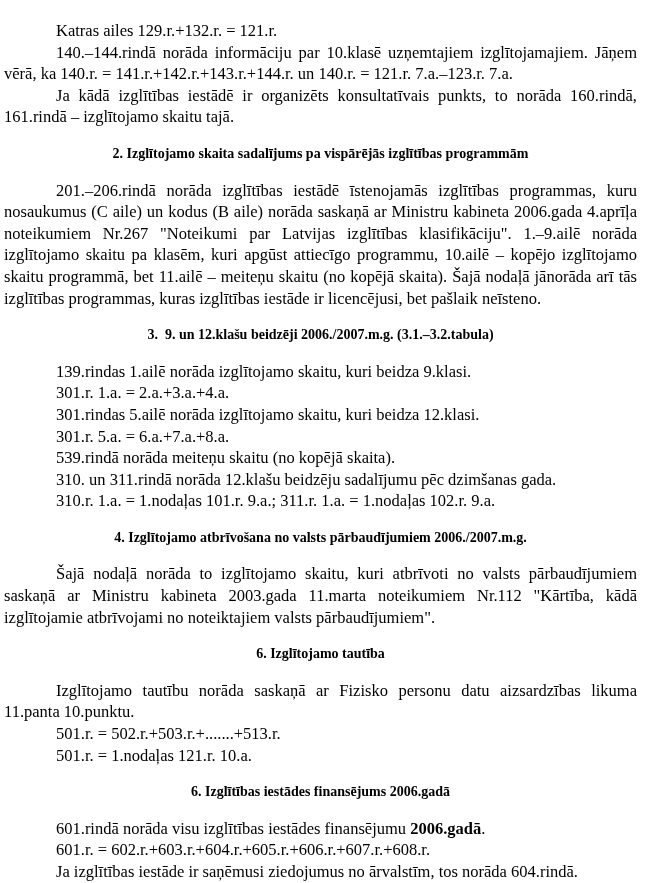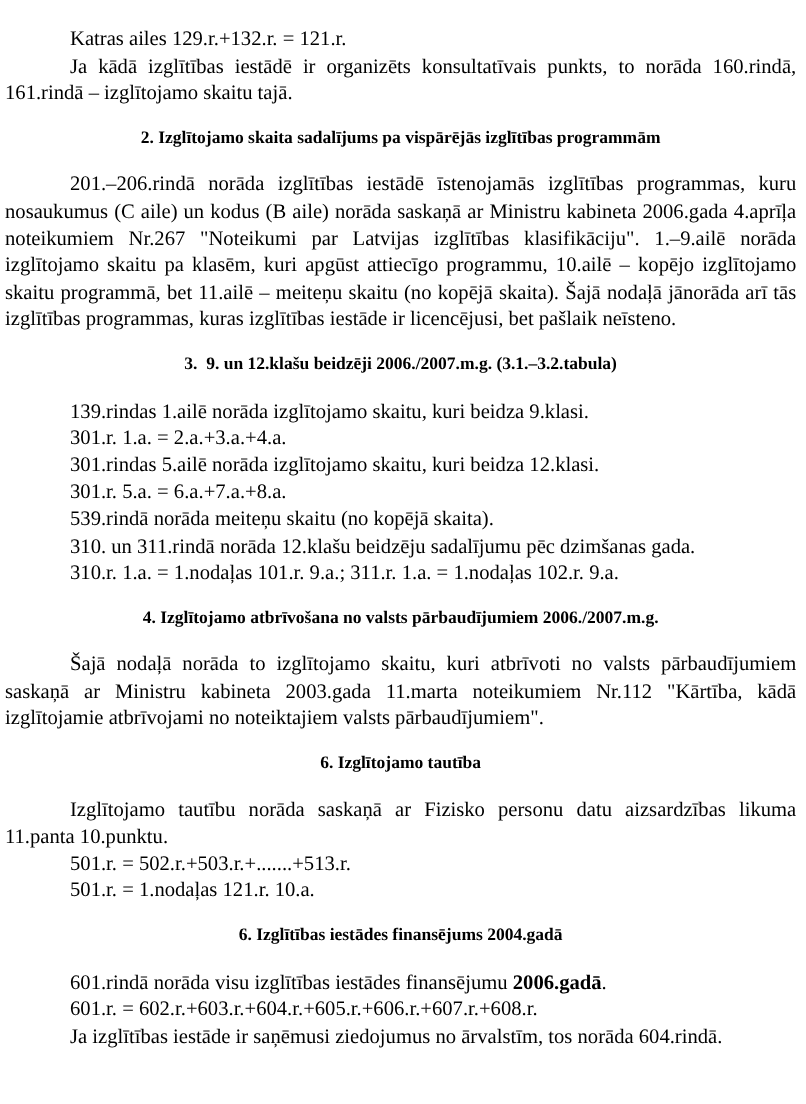--- a/index.html
+++ b/index.html
@@ -39,20 +39,21 @@
     margin: 15px 0;
   }
   b { font-weight: bold; }
 </style>
 </head>
 <body>
 
 <div class="page">
 
   <p class="line">Katras ailes 129.r.+132.r. = 121.r.</p>
+  <p class="para">140.–144.rindā norāda informāciju par 10.klasē uzņemtajiem izglītojamajiem. Jāņem vērā, ka 140.r. = 141.r.+142.r.+143.r.+144.r. un 140.r. = 121.r. 7.a.–123.r. 7.a.</p>
   <p class="para">Ja kādā izglītības iestādē ir organizēts konsultatīvais punkts, to norāda 160.rindā, 161.rindā – izglītojamo skaitu tajā.</p>
 
   <p class="heading">2. Izglītojamo skaita sadalījums pa vispārējās izglītības programmām</p>
   <p class="para">201.–206.rindā norāda izglītības iestādē īstenojamās izglītības programmas, kuru nosaukumus (C aile) un kodus (B aile) norāda saskaņā ar Ministru kabineta 2006.gada 4.aprīļa noteikumiem Nr.267 "Noteikumi par Latvijas izglītības klasifikāciju". 1.–9.ailē norāda izglītojamo skaitu pa klasēm, kuri apgūst attiecīgo programmu, 10.ailē – kopējo izglītojamo skaitu programmā, bet 11.ailē – meiteņu skaitu (no kopējā skaita). Šajā nodaļā jānorāda arī tās izglītības programmas, kuras izglītības iestāde ir licencējusi, bet pašlaik neīsteno.</p>
 
   <p class="heading">3.&nbsp;&nbsp;9. un 12.klašu beidzēji 2006./2007.m.g. (3.1.–3.2.tabula)</p>
   <div>
     <p class="line">139.rindas 1.ailē norāda izglītojamo skaitu, kuri beidza 9.klasi.</p>
     <p class="line">301.r. 1.a. = 2.a.+3.a.+4.a.</p>
     <p class="line">301.rindas 5.ailē norāda izglītojamo skaitu, kuri beidza 12.klasi.</p>
@@ -65,20 +66,20 @@
   <p class="heading">4. Izglītojamo atbrīvošana no valsts pārbaudījumiem 2006./2007.m.g.</p>
   <p class="para">Šajā nodaļā norāda to izglītojamo skaitu, kuri atbrīvoti no valsts pārbaudījumiem saskaņā ar Ministru kabineta 2003.gada 11.marta noteikumiem Nr.112 "Kārtība, kādā izglītojamie atbrīvojami no noteiktajiem valsts pārbaudījumiem".</p>
 
   <p class="heading">6. Izglītojamo tautība</p>
   <p class="para">Izglītojamo tautību norāda saskaņā ar Fizisko personu datu aizsardzības likuma 11.panta 10.punktu.</p>
   <div>
     <p class="line">501.r. = 502.r.+503.r.+.......+513.r.</p>
     <p class="line">501.r. = 1.nodaļas 121.r. 10.a.</p>
   </div>
 
-  <p class="heading">6. Izglītības iestādes finansējums 2004.gadā</p>
+  <p class="heading">6. Izglītības iestādes finansējums 2006.gadā</p>
   <div>
     <p class="line"><span>601.rindā norāda visu izglītības iestādes finansējumu </span><b>2006.gadā</b><span>.</span></p>
     <p class="line">601.r. = 602.r.+603.r.+604.r.+605.r.+606.r.+607.r.+608.r.</p>
     <p class="line">Ja izglītības iestāde ir saņēmusi ziedojumus no ārvalstīm, tos norāda 604.rindā.</p>
   </div>
 
 </div>
 
 </body></html>

